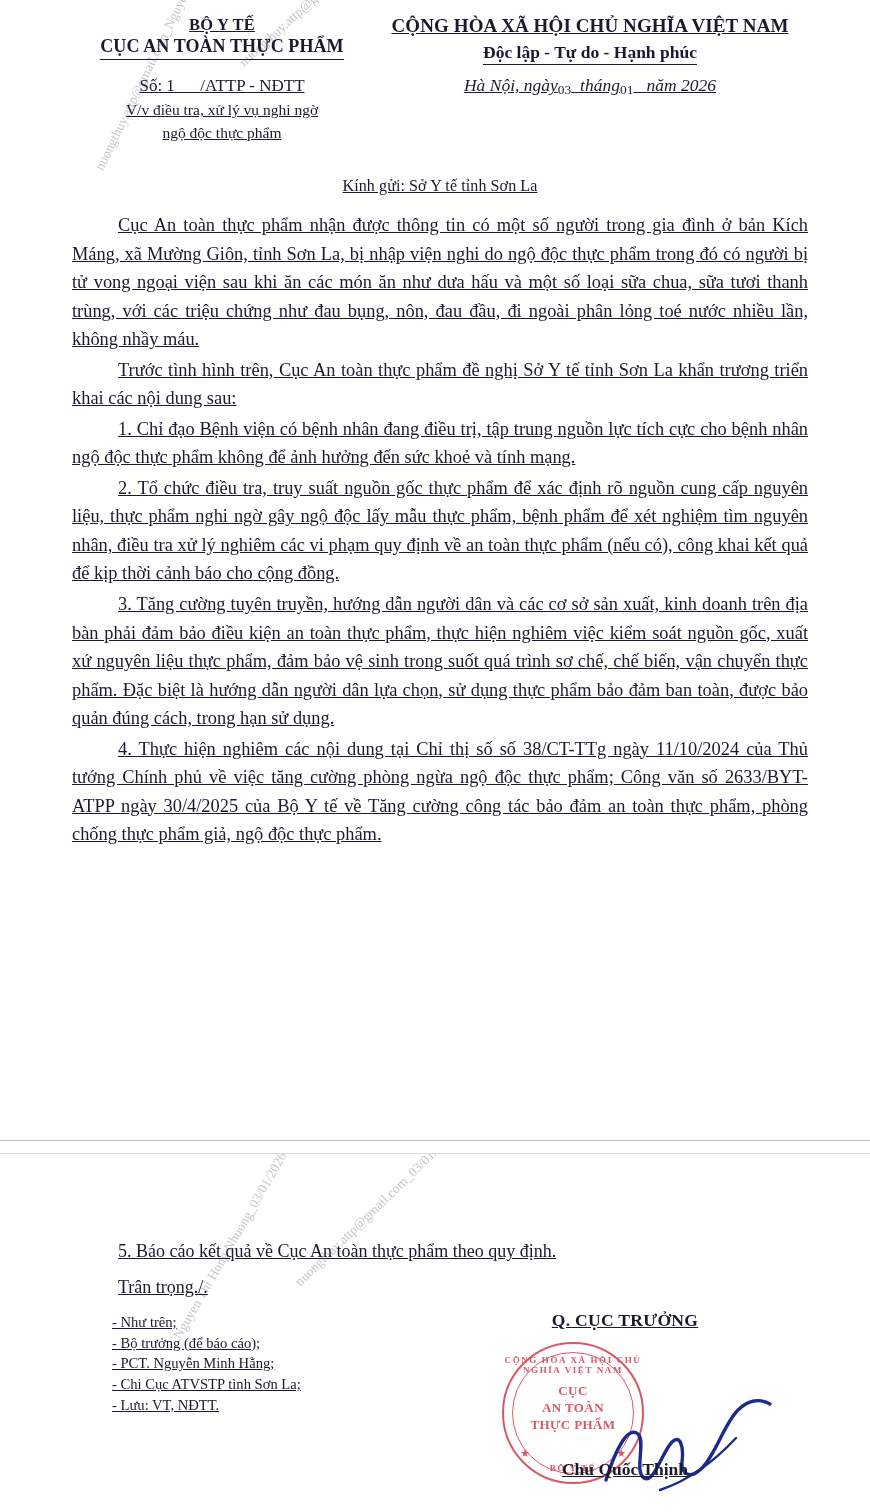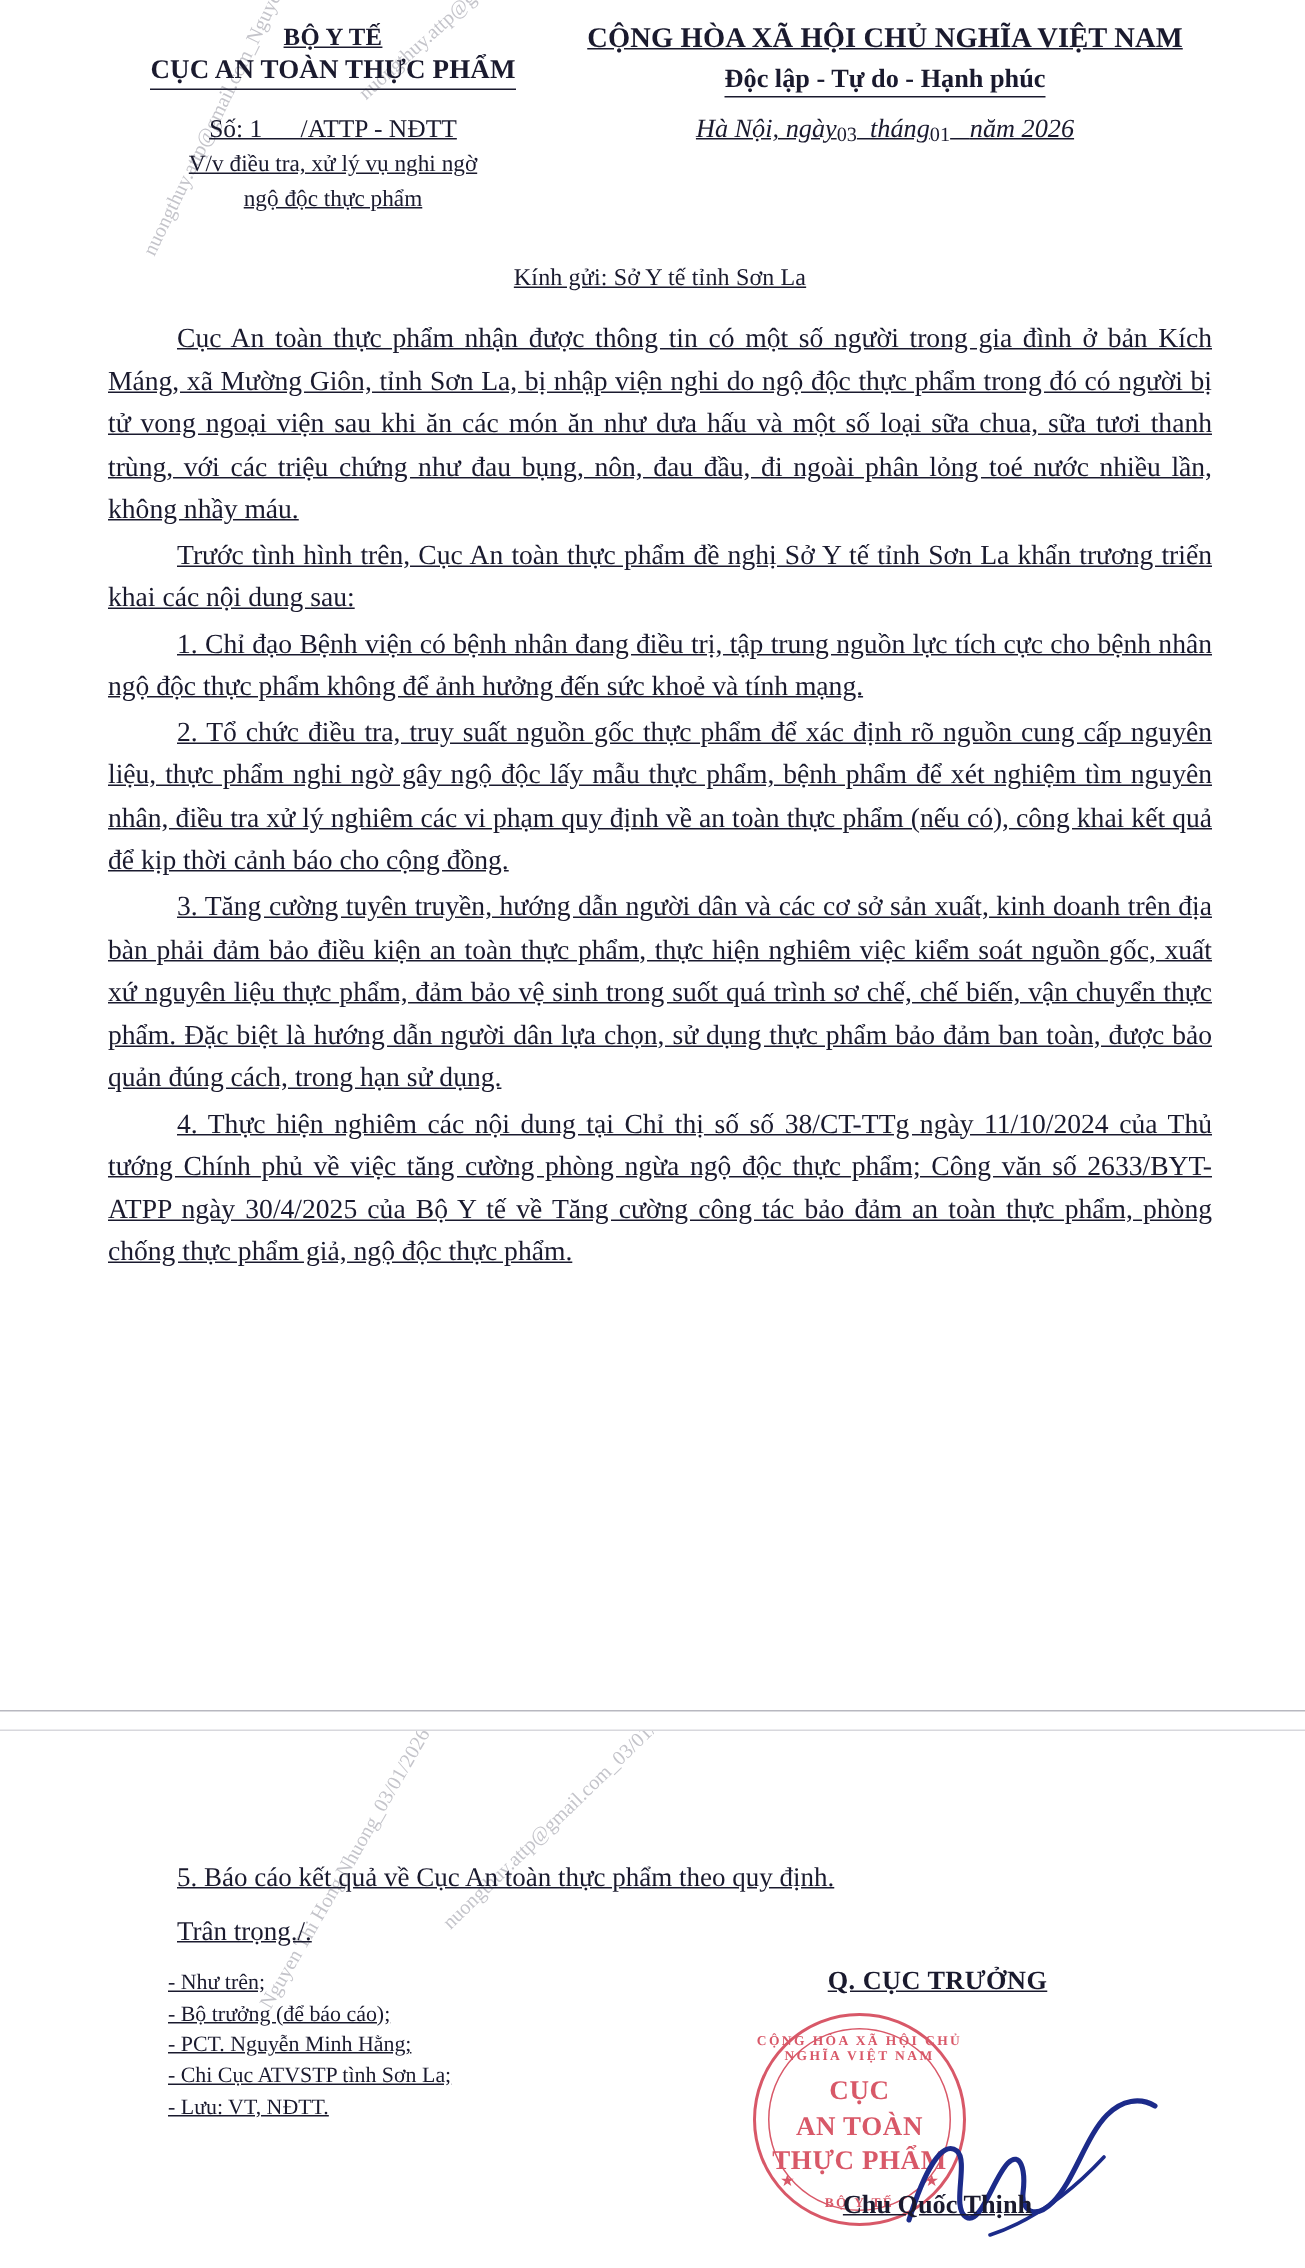--- a/index.html
+++ b/index.html
@@ -208,21 +208,21 @@
     bottom: 8px;
     border: 1px solid #d23b4e;
     border-radius: 50%;
   }
   .stamp-center {
     position: absolute;
     left: 0;
     right: 0;
     top: 38px;
     text-align: center;
-    font-size: 18px;
+    font-size: 13px;
     font-weight: bold;
     line-height: 1.32;
     letter-spacing: .4px;
   }
   .stamp-arc {
     position: absolute;
     left: 0; right: 0;
     text-align: center;
     font-size: 9px;
     font-weight: bold;

